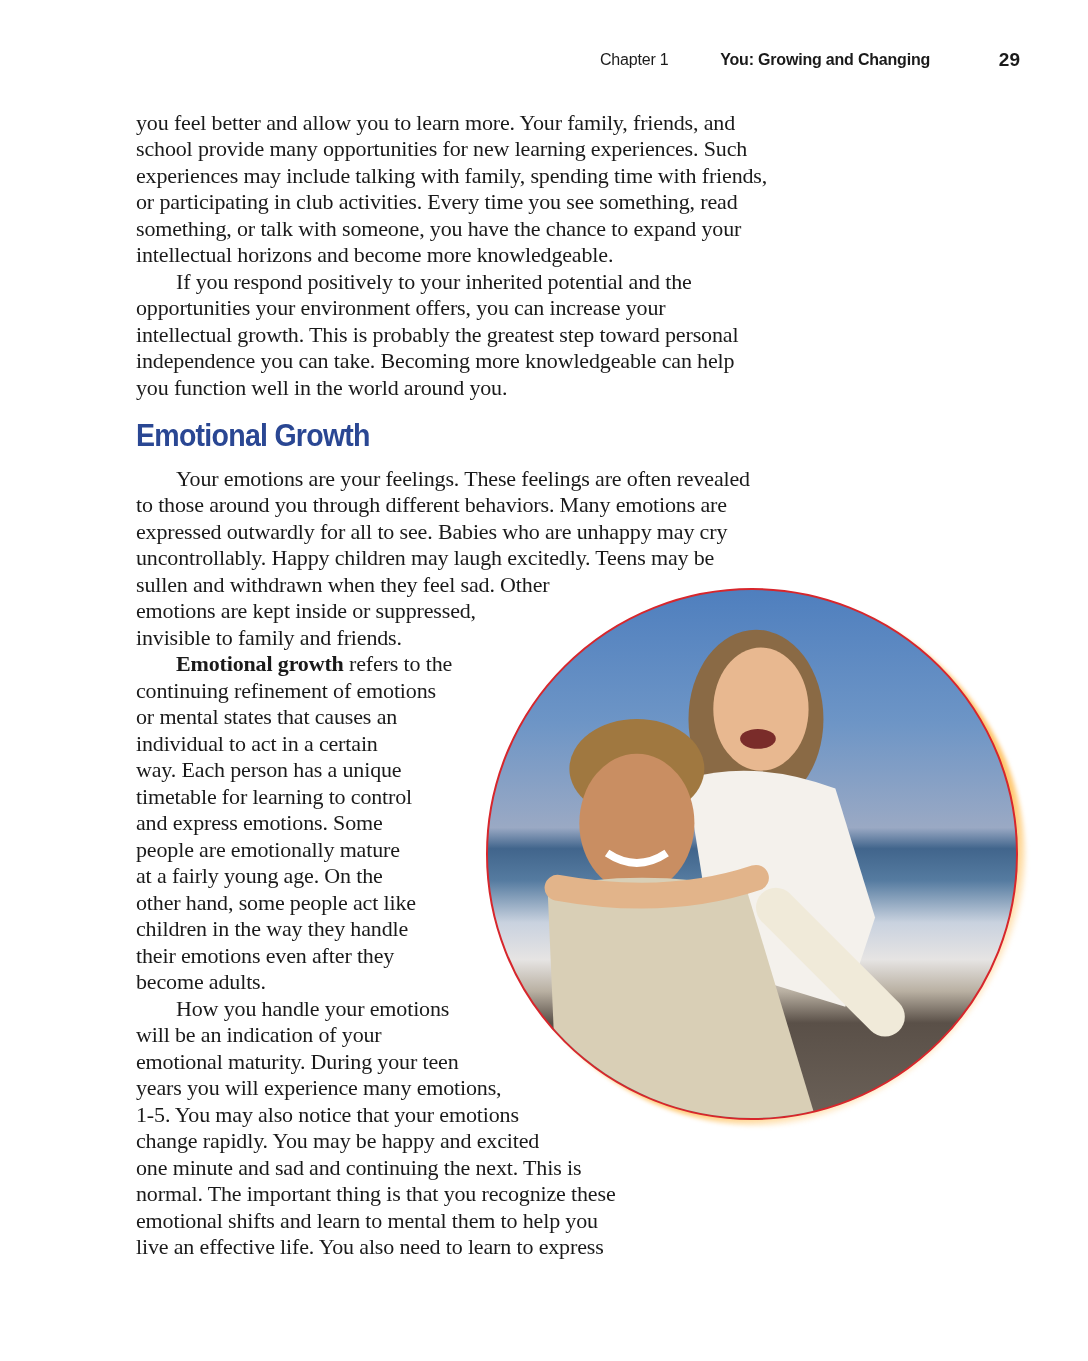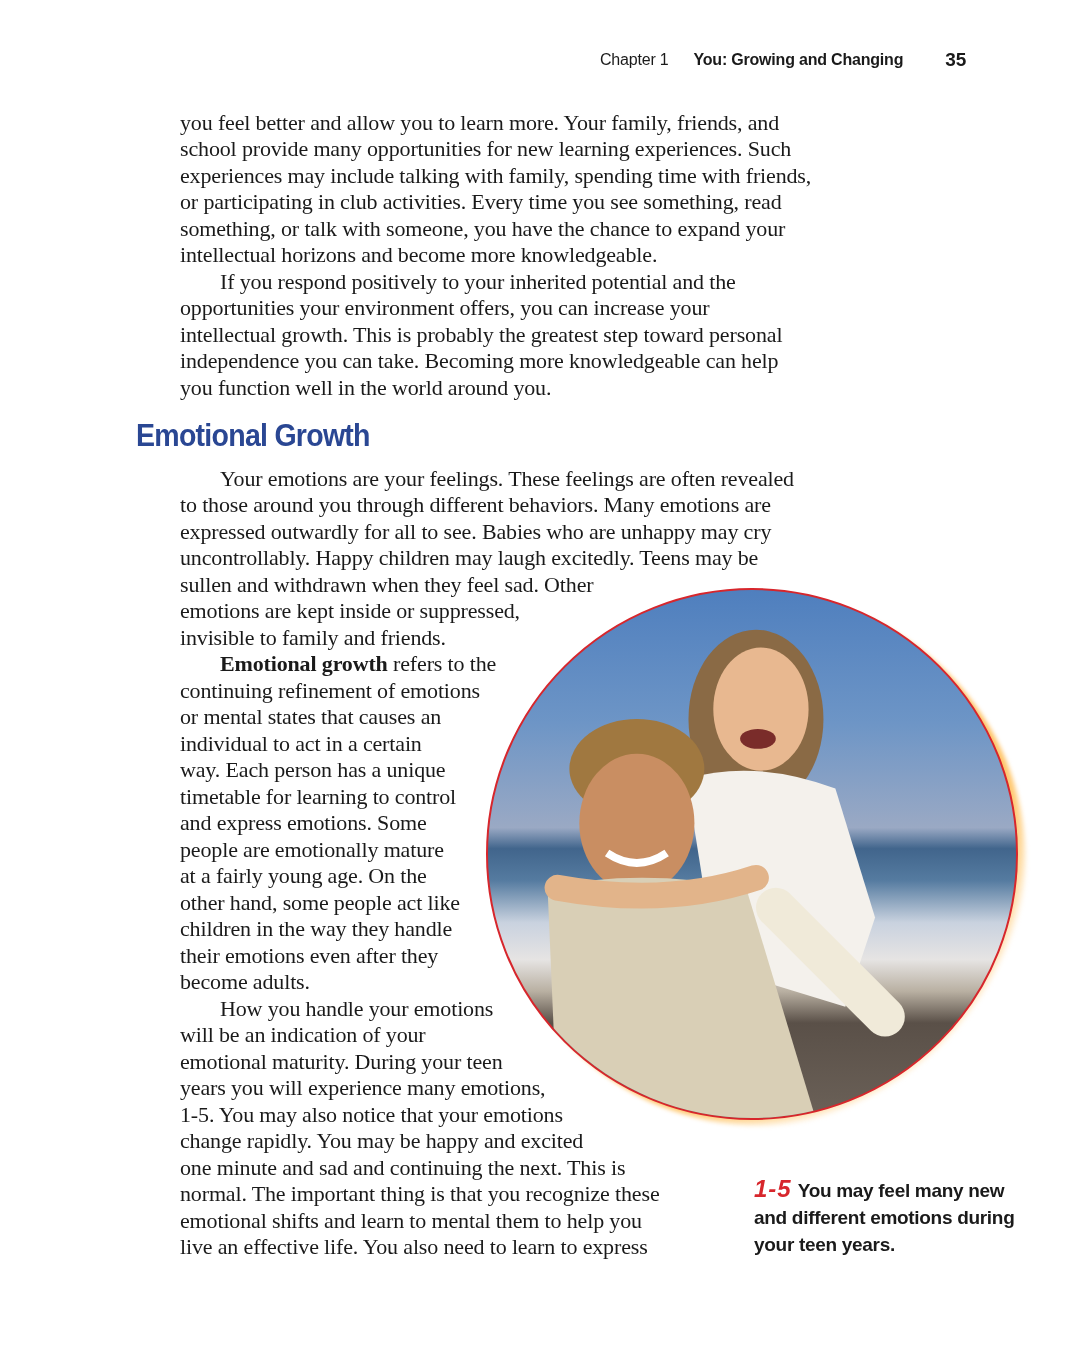--- a/index.html
+++ b/index.html
@@ -2,31 +2,31 @@
 <html><head>
 <meta charset="utf-8">
 <style>
   html, body { margin: 0; padding: 0; background: #ffffff; }
   body { width: 1088px; height: 1361px; position: relative; overflow: hidden; }
   .page { position: absolute; left: 0; top: 0; width: 1088px; height: 1361px; }
 
   .running-head {
     position: absolute; top: 48px; left: 600px; width: 420px; height: 24px;
     font-family: "Liberation Sans", sans-serif; font-size: 16px; color: #1a1a1a;
-    display: flex; align-items: center; justify-content: flex-start;
+    display: flex; align-items: center; justify-content: space-between;
   }
   .rh-chapter { font-weight: normal; letter-spacing: -0.2px; }
   .rh-title { font-weight: bold; margin-left: 25px; letter-spacing: -0.2px; }
   .rh-page { font-weight: bold; font-size: 19px; margin-left: 42px; }
 
   .body-text {
     font-family: "Liberation Serif", serif; font-size: 22px; color: #1a1a1a;
     line-height: 26.4px;
   }
-  .line { position: absolute; left: 136px; white-space: nowrap; letter-spacing: -0.15px; margin-left: 44px; }
+  .line { position: absolute; left: 136px; white-space: nowrap; letter-spacing: -0.15px; }
   .indent { padding-left: 40px; text-align: center; }
 
   .heading {
     position: absolute; left: 136px; top: 418px;
     font-family: "Liberation Sans", sans-serif; font-weight: bold;
     font-size: 31px; color: #2a4793; letter-spacing: -0.8px;
     transform: scaleX(0.92); transform-origin: left;
   }
 
   .photo-wrap { position: absolute; left: 486px; top: 588px; width: 536px; height: 536px; }
@@ -52,21 +52,21 @@
   }
 </style>
 </head>
 <body>
 
 <div class="page">
 
   <div class="running-head">
     <span class="rh-chapter">Chapter 1</span>
     <span class="rh-title">You: Growing and Changing</span>
-    <span class="rh-page">35</span>
+    <span class="rh-page">29</span>
   </div>
 
   <div class="body-text">
     <div class="line" style="top:110px">you feel better and allow you to learn more. Your family, friends, and</div>
     <div class="line" style="top:136px">school provide many opportunities for new learning experiences. Such</div>
     <div class="line" style="top:163px">experiences may include talking with family, spending time with friends,</div>
     <div class="line" style="top:189px">or participating in club activities. Every time you see something, read</div>
     <div class="line" style="top:216px">something, or talk with someone, you have the chance to expand your</div>
     <div class="line" style="top:242px">intellectual horizons and become more knowledgeable.</div>
     <div class="line indent" style="top:269px">If you respond positively to your inherited potential and the</div>
@@ -133,17 +133,14 @@
     <div class="line" style="top:1049px">emotional maturity. During your teen</div>
     <div class="line" style="top:1075px">years you will experience many emotions,</div>
     <div class="line" style="top:1102px">1-5. You may also notice that your emotions</div>
     <div class="line" style="top:1128px">change rapidly. You may be happy and excited</div>
     <div class="line" style="top:1155px">one minute and sad and continuing the next. This is</div>
     <div class="line" style="top:1181px">normal. The important thing is that you recognize these</div>
     <div class="line" style="top:1208px">emotional shifts and learn to mental them to help you</div>
     <div class="line" style="top:1234px">live an effective life. You also need to learn to express</div>
   </div>
 
-  <div class="caption">
-    <span class="caption-num">1-5</span><span>You may feel many new and different emotions during your teen years.</span>
-  </div>
 
 </div>
 
 </body></html>

